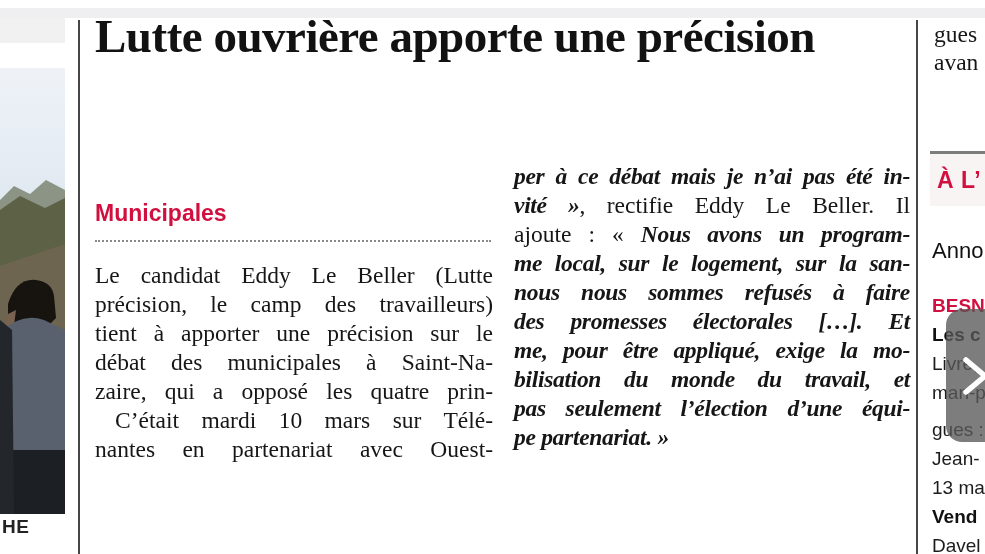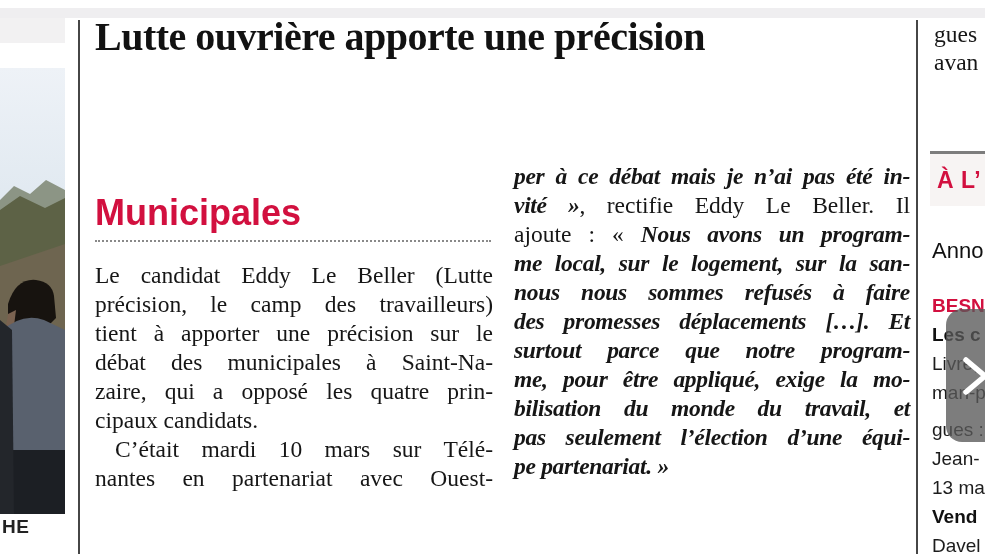--- a/index.html
+++ b/index.html
@@ -11,24 +11,24 @@
   .gray-frag { position:absolute; left:0; top:18px; width:65px; height:25px; background:#f2f1f2; }
 
   .photo { position:absolute; left:0; top:68px; width:65px; height:446px; overflow:hidden; }
   .caption-frag { position:absolute; left:2px; top:517px; font:700 19px/1.1 "Liberation Sans",sans-serif; color:#232323; letter-spacing:.5px; }
 
   .vrule { position:absolute; top:20px; height:534px; width:2px; background:var(--rule); }
   .vl { left:78px; }
   .vr { left:916px; }
 
   .title { position:absolute; left:95px; top:8px; width:730px;
-           font-family:"Liberation Serif", serif; font-weight:700; font-size:40px; line-height:57px;
+           font-family:"Liberation Serif", serif; font-weight:700; font-size:47px; line-height:57px;
            color:#121212; letter-spacing:-0.5px; }
-  .kicker { position:absolute; left:95px; top:192px; font-family:"Liberation Sans",sans-serif;
-            font-weight:700; font-size:36px; color:var(--accent);text-align:right; }
+  .kicker { position:absolute; left:95px; top:200px; font-family:"Liberation Sans",sans-serif;
+            font-weight:700; font-size:23px; color:var(--accent);text-align:right; }
   .dotted { position:absolute; left:95px; top:232px; width:396px; height:10px;
             border-bottom:2px dotted #898989; }
 
   .col { position:absolute; font-family:"Liberation Serif", serif; font-size:23.5px; line-height:29px; color:#161616; }
   .col1 { left:95px;  top:261px; width:398px; }
   .col2 { left:514px; top:162px; width:396px; }
   .tline { text-align:justify; text-align-last:justify; }
   .tline.nojust { text-align-last:left; }
   .tline.ind { text-indent:20px; }
   .bi { font-weight:700; font-style:italic; letter-spacing:-0.3px; }
@@ -87,32 +87,30 @@
   <h1 class="title">Lutte ouvrière apporte une précision</h1>
   <div class="kicker">Municipales</div>
   <div class="dotted"></div>
 
   <div class="col col1" id="col1">
       <div class="tline"><span class="rg">Le candidat Eddy Le Beller (Lutte</span></div>
       <div class="tline"><span class="rg">précision, le camp des travailleurs)</span></div>
       <div class="tline"><span class="rg">tient à apporter une précision sur le</span></div>
       <div class="tline"><span class="rg">débat des municipales à Saint-Na-</span></div>
       <div class="tline"><span class="rg">zaire, qui a opposé les quatre prin-</span></div>
-      <div class="tline nojust"><span class="rg">cipaux candidats.</span></div>
       <div class="tline ind"><span class="rg">C’était mardi 10 mars sur Télé-</span></div>
       <div class="tline"><span class="rg">nantes en partenariat avec Ouest-</span></div>
     </div>
   <div class="col col2" id="col2">
       <div class="tline"><span class="bi">per à ce débat mais je n’ai pas été in-</span></div>
       <div class="tline"><span class="bi">vité »</span><span class="rg">, rectifie Eddy Le Beller. Il</span></div>
       <div class="tline"><span class="rg">ajoute : « </span><span class="bi">Nous avons un program-</span></div>
       <div class="tline"><span class="bi">me local, sur le logement, sur la san-</span></div>
       <div class="tline"><span class="bi">nous nous sommes refusés à faire</span></div>
-      <div class="tline"><span class="bi">des promesses déplacements […]. Et</span></div>
-      <div class="tline"><span class="bi">surtout parce que notre program-</span></div>
+      <div class="tline"><span class="bi">des promesses électorales […]. Et</span></div>
       <div class="tline"><span class="bi">me, pour être appliqué, exige la mo-</span></div>
       <div class="tline"><span class="bi">bilisation du monde du travail, et</span></div>
       <div class="tline"><span class="bi">pas seulement l’élection d’une équi-</span></div>
       <div class="tline nojust"><span class="bi">pe partenariat. »</span></div>
     </div>
 
   <div class="r-top" id="rtop">
       <div>gues</div>
       <div>avan</div>
     </div>

